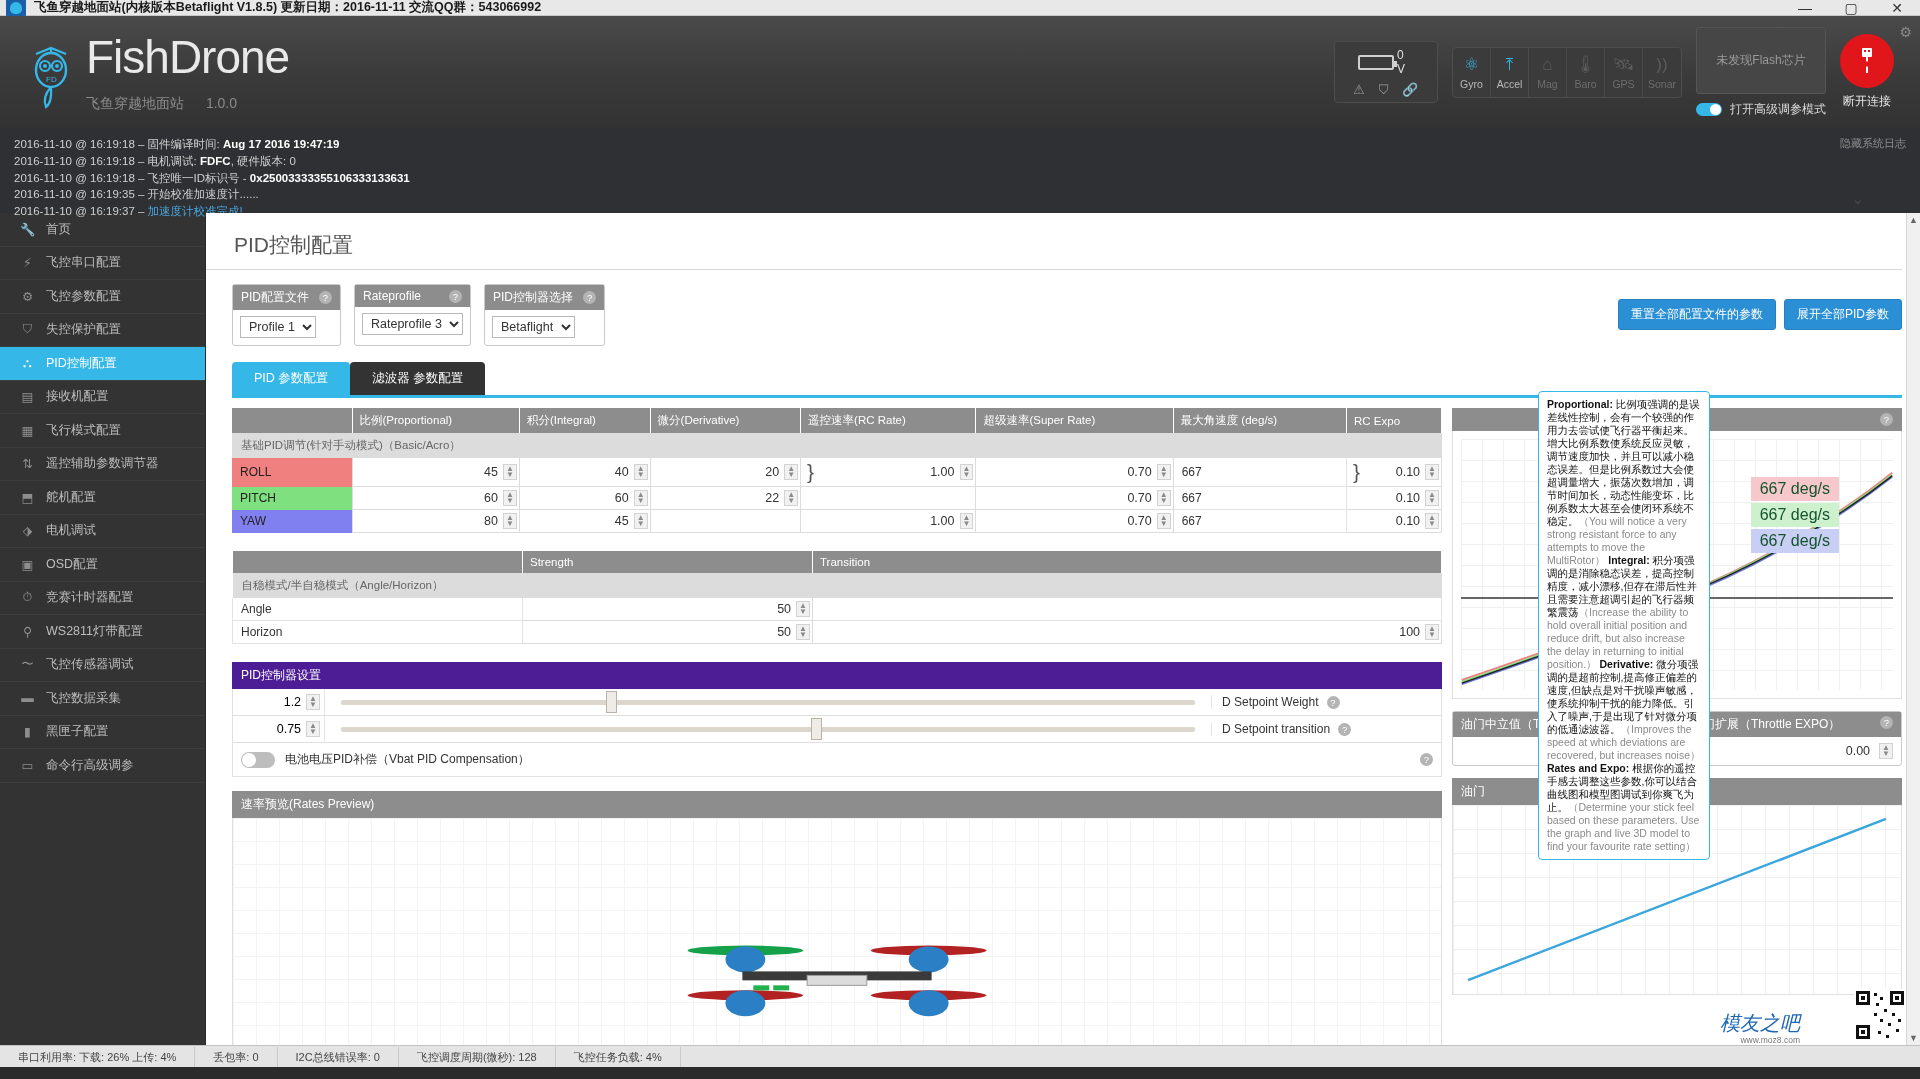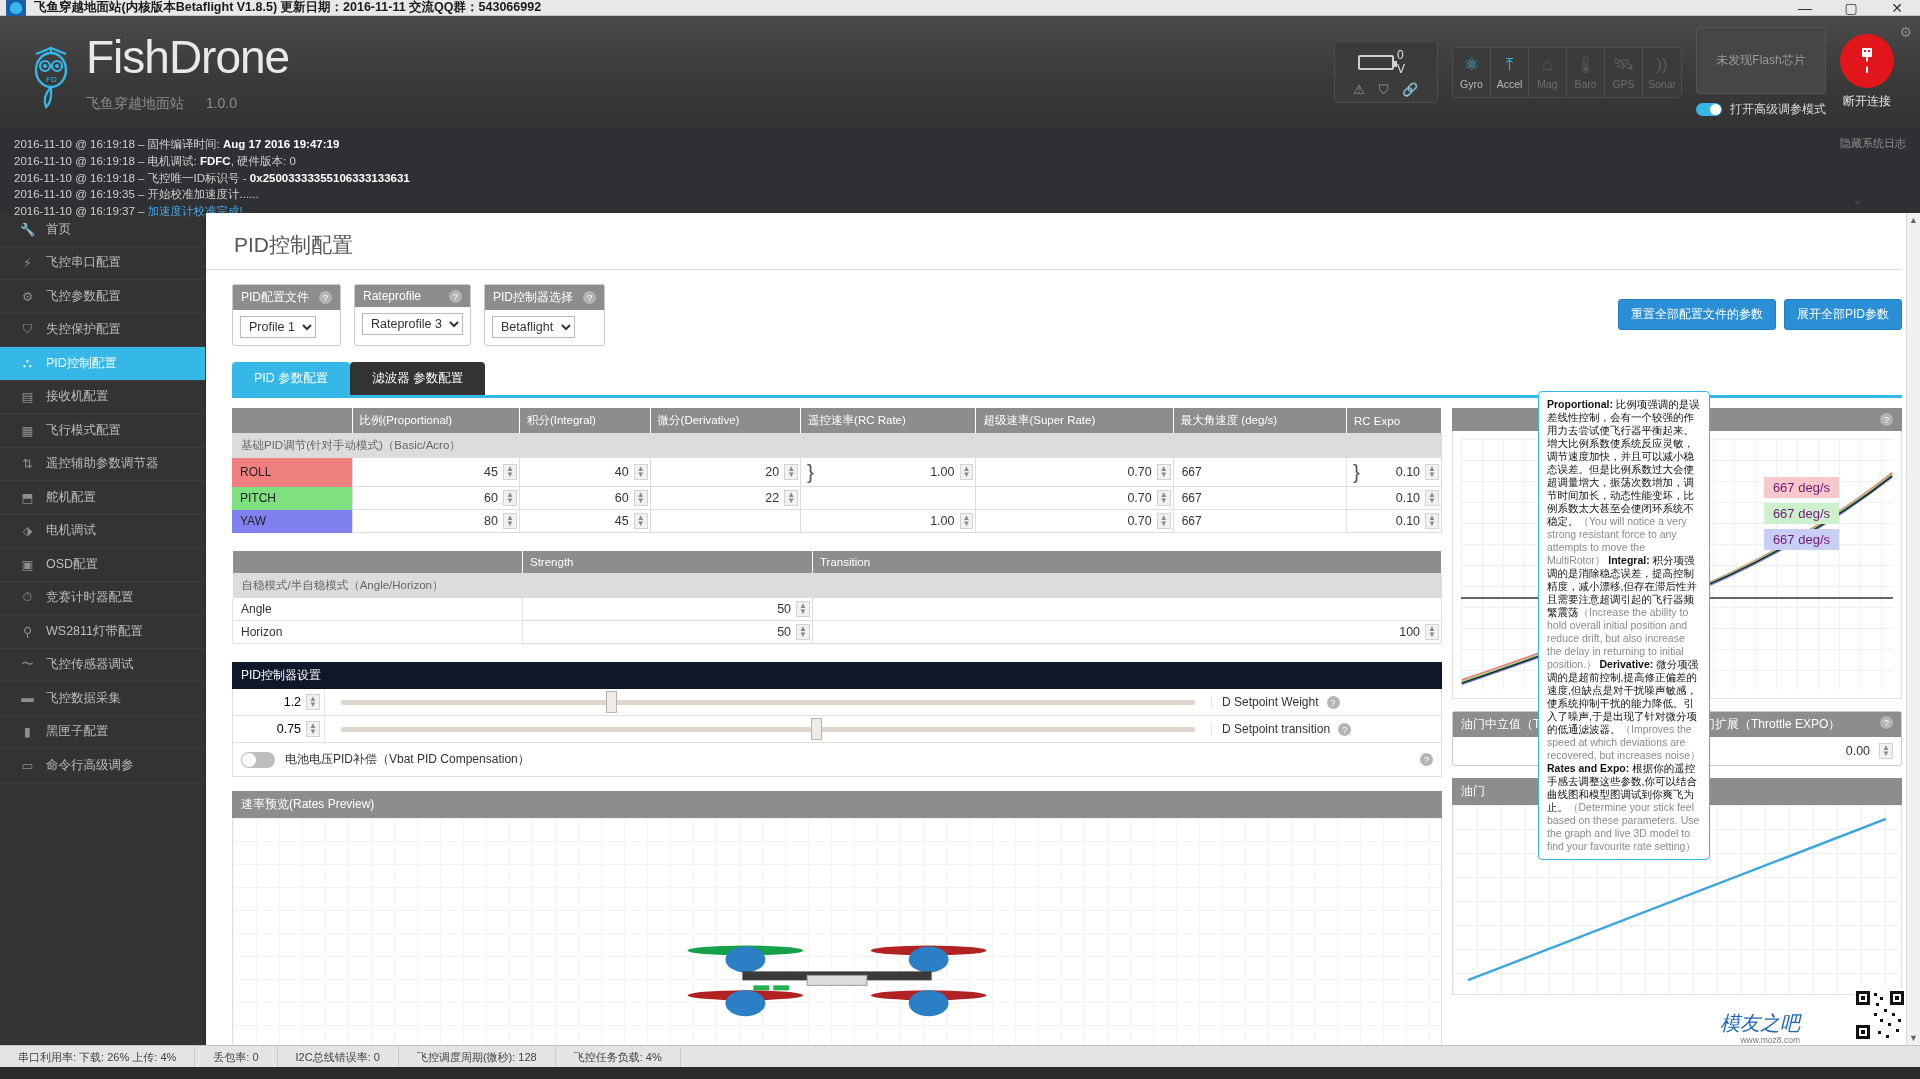--- a/index.html
+++ b/index.html
@@ -130,21 +130,21 @@
     color:#8a8a8a; font-size:8px; background:#f1f1f1; border:1px solid #d2d2d2; padding:1px 2px;}
   .namecell { padding:4px 8px; font-size:12px; color:#222; }
   .r-roll { background:#f08080; }
   .r-pitch{ background:#7ee07e; }
   .r-yaw  { background:#8080f0; }
   .plain { padding:4px 8px; font-size:12px; color:#333; border:1px solid #e3e3e3;
     border-top:none; }
   .brace { font-size:21px; color:#555; }
 
   .gaptbl { margin-top:18px; }
-  .ctrl-head { background:#0f172a; color:#fff; font-size:12px; padding:5px 9px; }
+  .ctrl-head { background:#4c1d95; color:#fff; font-size:12px; padding:5px 9px; }
   .sliderrow { display:flex; align-items:center; gap:0; border:1px solid #e0e0e0;
     border-top:none; background:#fff; }
   .slidnum { width:92px; display:flex; justify-content:flex-end; align-items:center;
     padding:5px 4px 5px 8px; border-right:1px solid #e6e6e6; }
   .slidtrack { flex:1; height:5px; background:#ddd6cc; margin:0 16px; position:relative;
     border-radius:2px; }
   .slidthumb { position:absolute; top:-9px; width:11px; height:22px; background:#efece7;
     border:1px solid #b8b2a8; }
   .slidlbl { width:230px; font-size:12px; color:#333; padding-left:10px;
     border-left:1px solid #e6e6e6; display:flex; align-items:center; gap:8px;}
@@ -168,21 +168,21 @@
     background:#fff; }
   .grid-bg { position:absolute; inset:8px 8px 8px 8px;
     background-image:linear-gradient(#eef2ee 1px,transparent 1px),
                      linear-gradient(90deg,#eef2ee 1px,transparent 1px);
     background-size:21px 21px; }
   .axis-v { position:absolute; left:50%; top:8px; bottom:8px; width:2px; background:#444; }
   .axis-h { position:absolute; left:8px; right:8px; top:62%; height:2px; background:#666; }
   .deg-lbl { position:absolute; left:calc(50% - 98px); top:24px; font-size:15px; color:#222; }
   .dot { position:absolute; left:calc(50% - 5px); top:calc(62% - 4px); width:11px; height:11px;
     border-radius:50%; background:#6f7ad8; }
-  .tag { position:absolute; font-size:13px; padding:3px 9px; color:#701a75; }
+  .tag { position:absolute; font-size:16px; padding:3px 9px; color:#14532d; }
   .tag.t1 { background:#f6c8cb; right:62px; top:46px; }
   .tag.t2 { background:#cdf0cd; right:62px; top:72px; }
   .tag.t3 { background:#c9cef4; right:62px; top:98px; }
 
   .throttle-row { display:flex; gap:10px; margin-top:12px; }
   .thbox { flex:1; border:1px solid #c9c9c9; border-radius:3px; }
   .thhead { background:#8d8d8d; color:#fff; font-size:12px; padding:4px 8px;
     display:flex; justify-content:space-between; }
   .thval { padding:6px 8px; display:flex; justify-content:flex-end; align-items:center; gap:4px;}
   .thval .v { font-size:12.5px; color:#333; }

